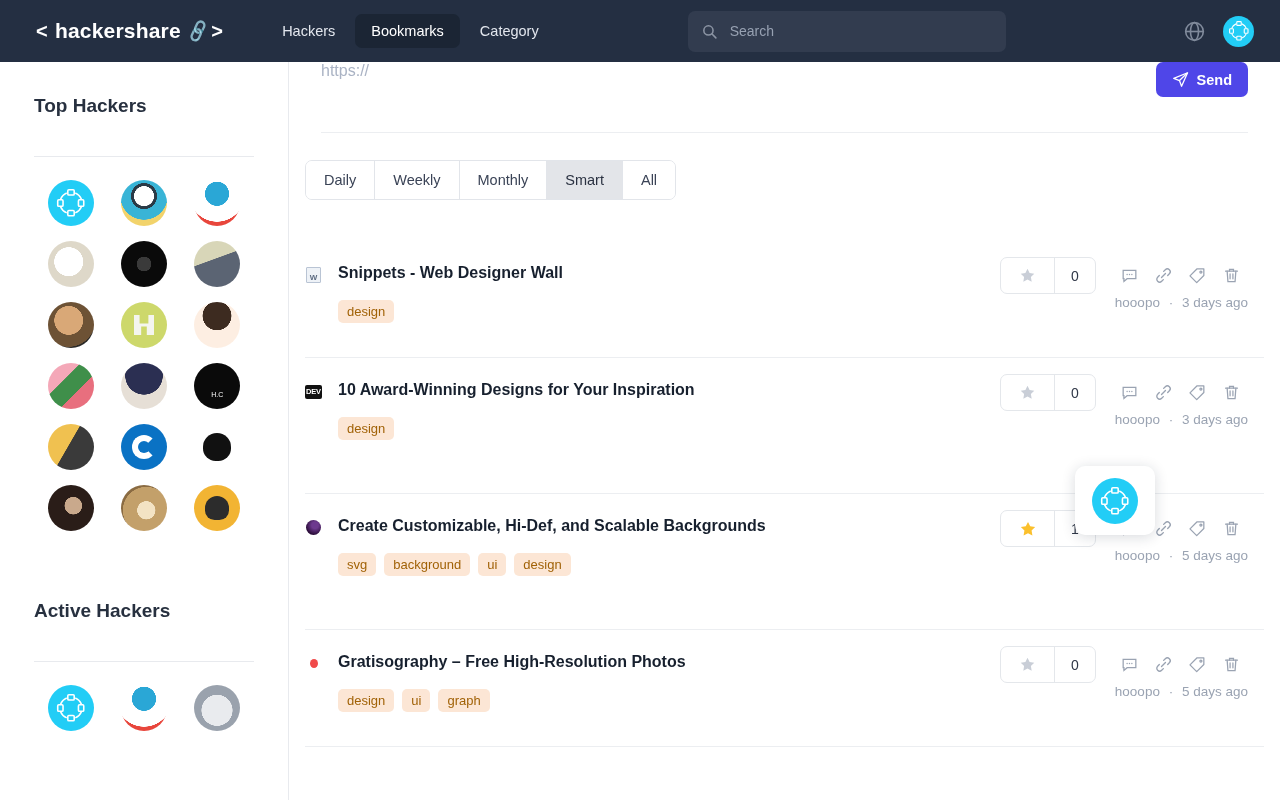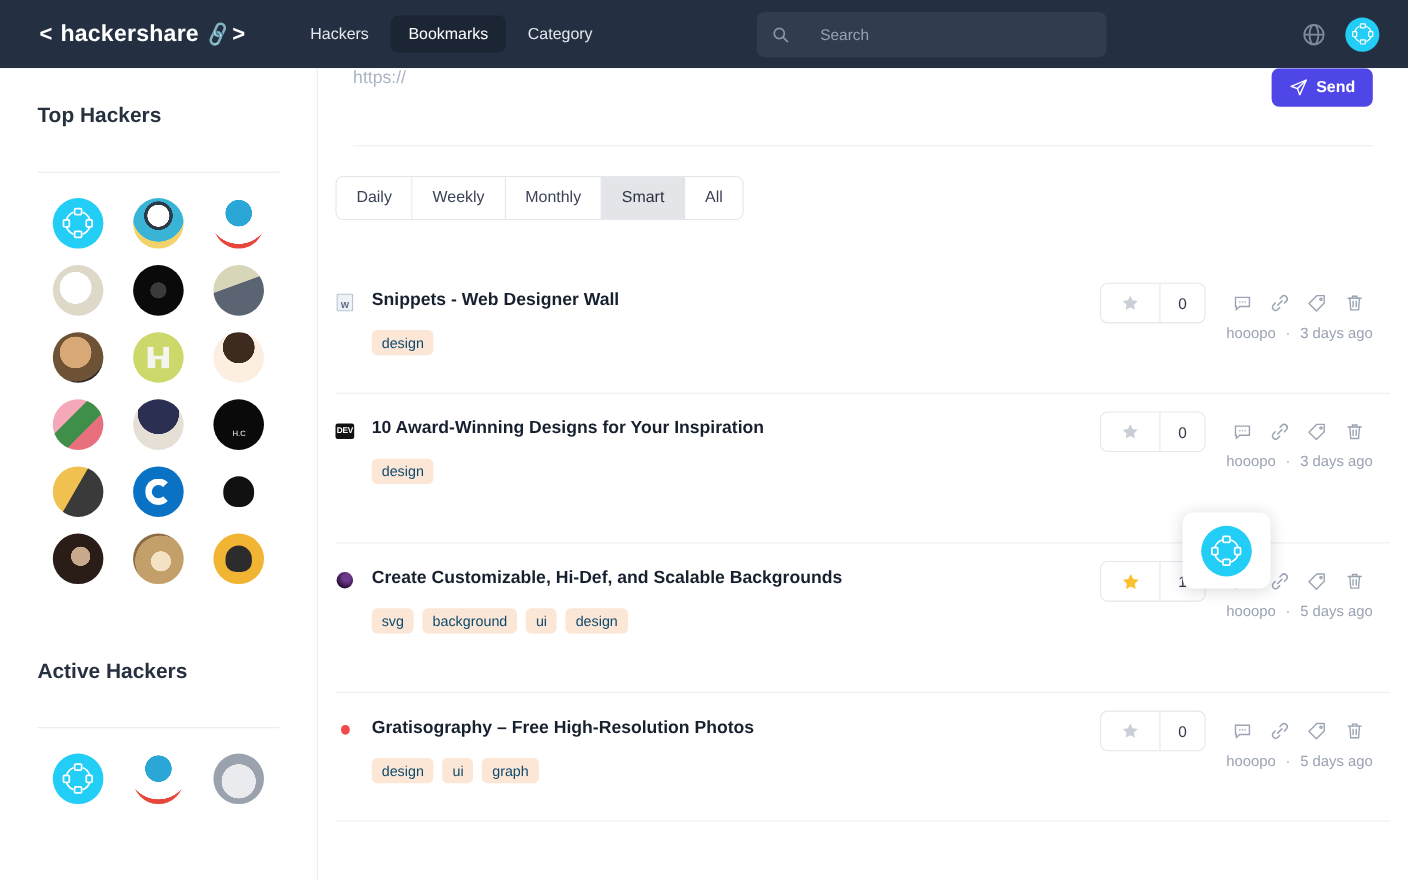--- a/index.html
+++ b/index.html
@@ -41,21 +41,21 @@
 
   .search-box {
     margin-left: 133px;
     width: 318px; height: 41px;
     background: #323c4f; border-radius: 7px;
     display: flex; align-items: center; padding: 0 13px;
   }
   .search-box .mag { width: 17px; height: 17px; flex: none; opacity: .72; }
   .search-input {
     background: transparent; border: none; outline: none;
-    color: #f97316; font-size: 14px; margin-left: 28px;
+    color: #f97316; font-size: 14px; margin-left: 12px;
     font-family: "Liberation Sans", sans-serif; width: 100%;
   }
   .search-input::placeholder { color: #97a1b2; }
 
   .header-right {
     position: absolute; right: 26px; top: 0; height: 62px;
     display: flex; align-items: center; gap: 17px;
   }
   .globe-btn { width: 23px; height: 23px; cursor: pointer; opacity: .78; }
   .avatar-btn {
@@ -148,21 +148,21 @@
     width: 17px; height: 17px; flex: none;
     margin-top: 3px; margin-right: 16px;
     display: flex; align-items: center; justify-content: center;
   }
   .item-title {
     font-size: 16px; font-weight: 700; color: #17202e;
     line-height: 1.3; cursor: pointer;
   }
   .tags { margin: 16px 0 0 33px; display: flex; gap: 8px; }
   .tag {
-    background: #fce6d5; color: #0c4a6e;
+    background: #fce6d5; color: #a16207;
     font-size: 13px; padding: 4px 9px; border-radius: 5px;
     cursor: pointer; white-space: nowrap;
   }
 
   .item-actions {
     position: absolute; right: 32px; top: 16px;
     display: flex; align-items: center;
   }
   .rate-group {
     display: flex; border: 1px solid #e4e7eb; border-radius: 7px;

